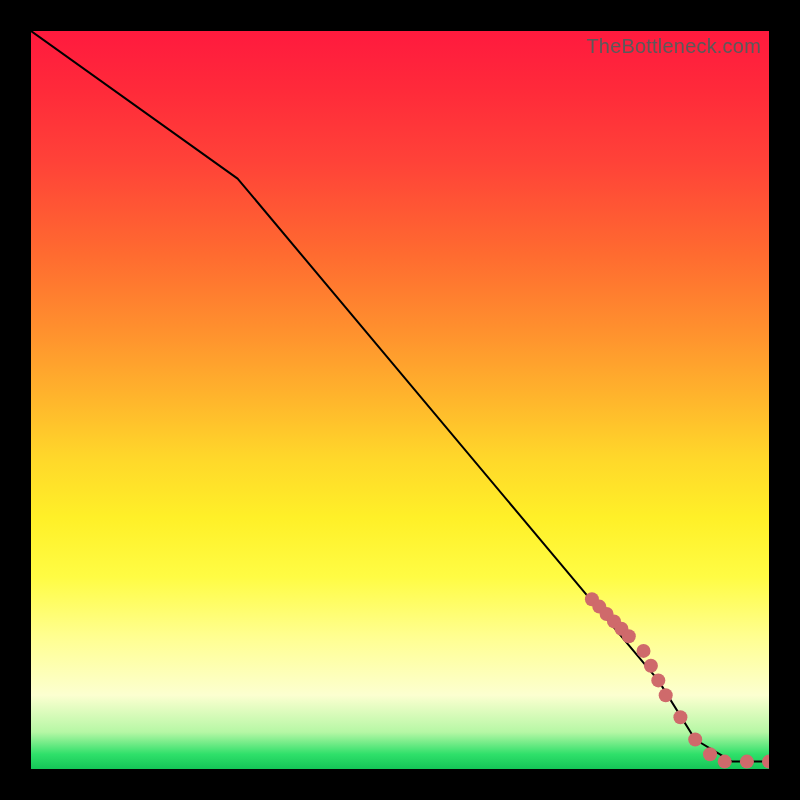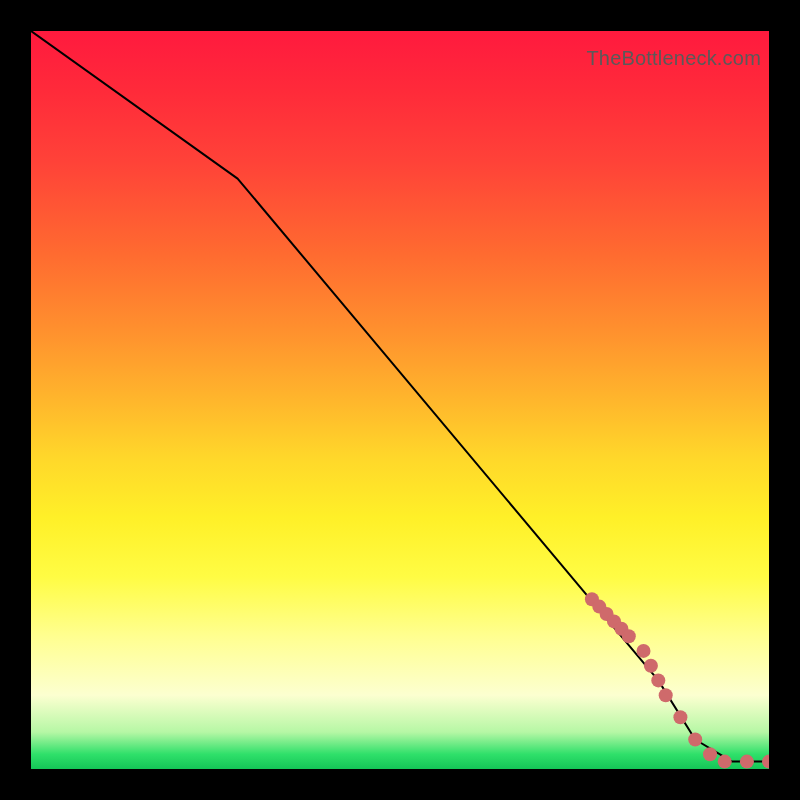--- a/index.html
+++ b/index.html
@@ -42,21 +42,21 @@
       #fffc44 74%,
       #ffff90 82%,
       #fcffd0 90%,
       #b6f7a5 95%,
       #2fe06a 98%,
       #14c557 100%
     );
   }
   .watermark {
     position: absolute;
-    top: 16px;
+    top: 4px;
     right: 8px;
     color: #5a5a5a;
     font-size: 20px;
     font-weight: 500;
     letter-spacing: 0.2px;
     user-select: none;
   }
   svg.overlay {
     position: absolute;
     inset: 0;

